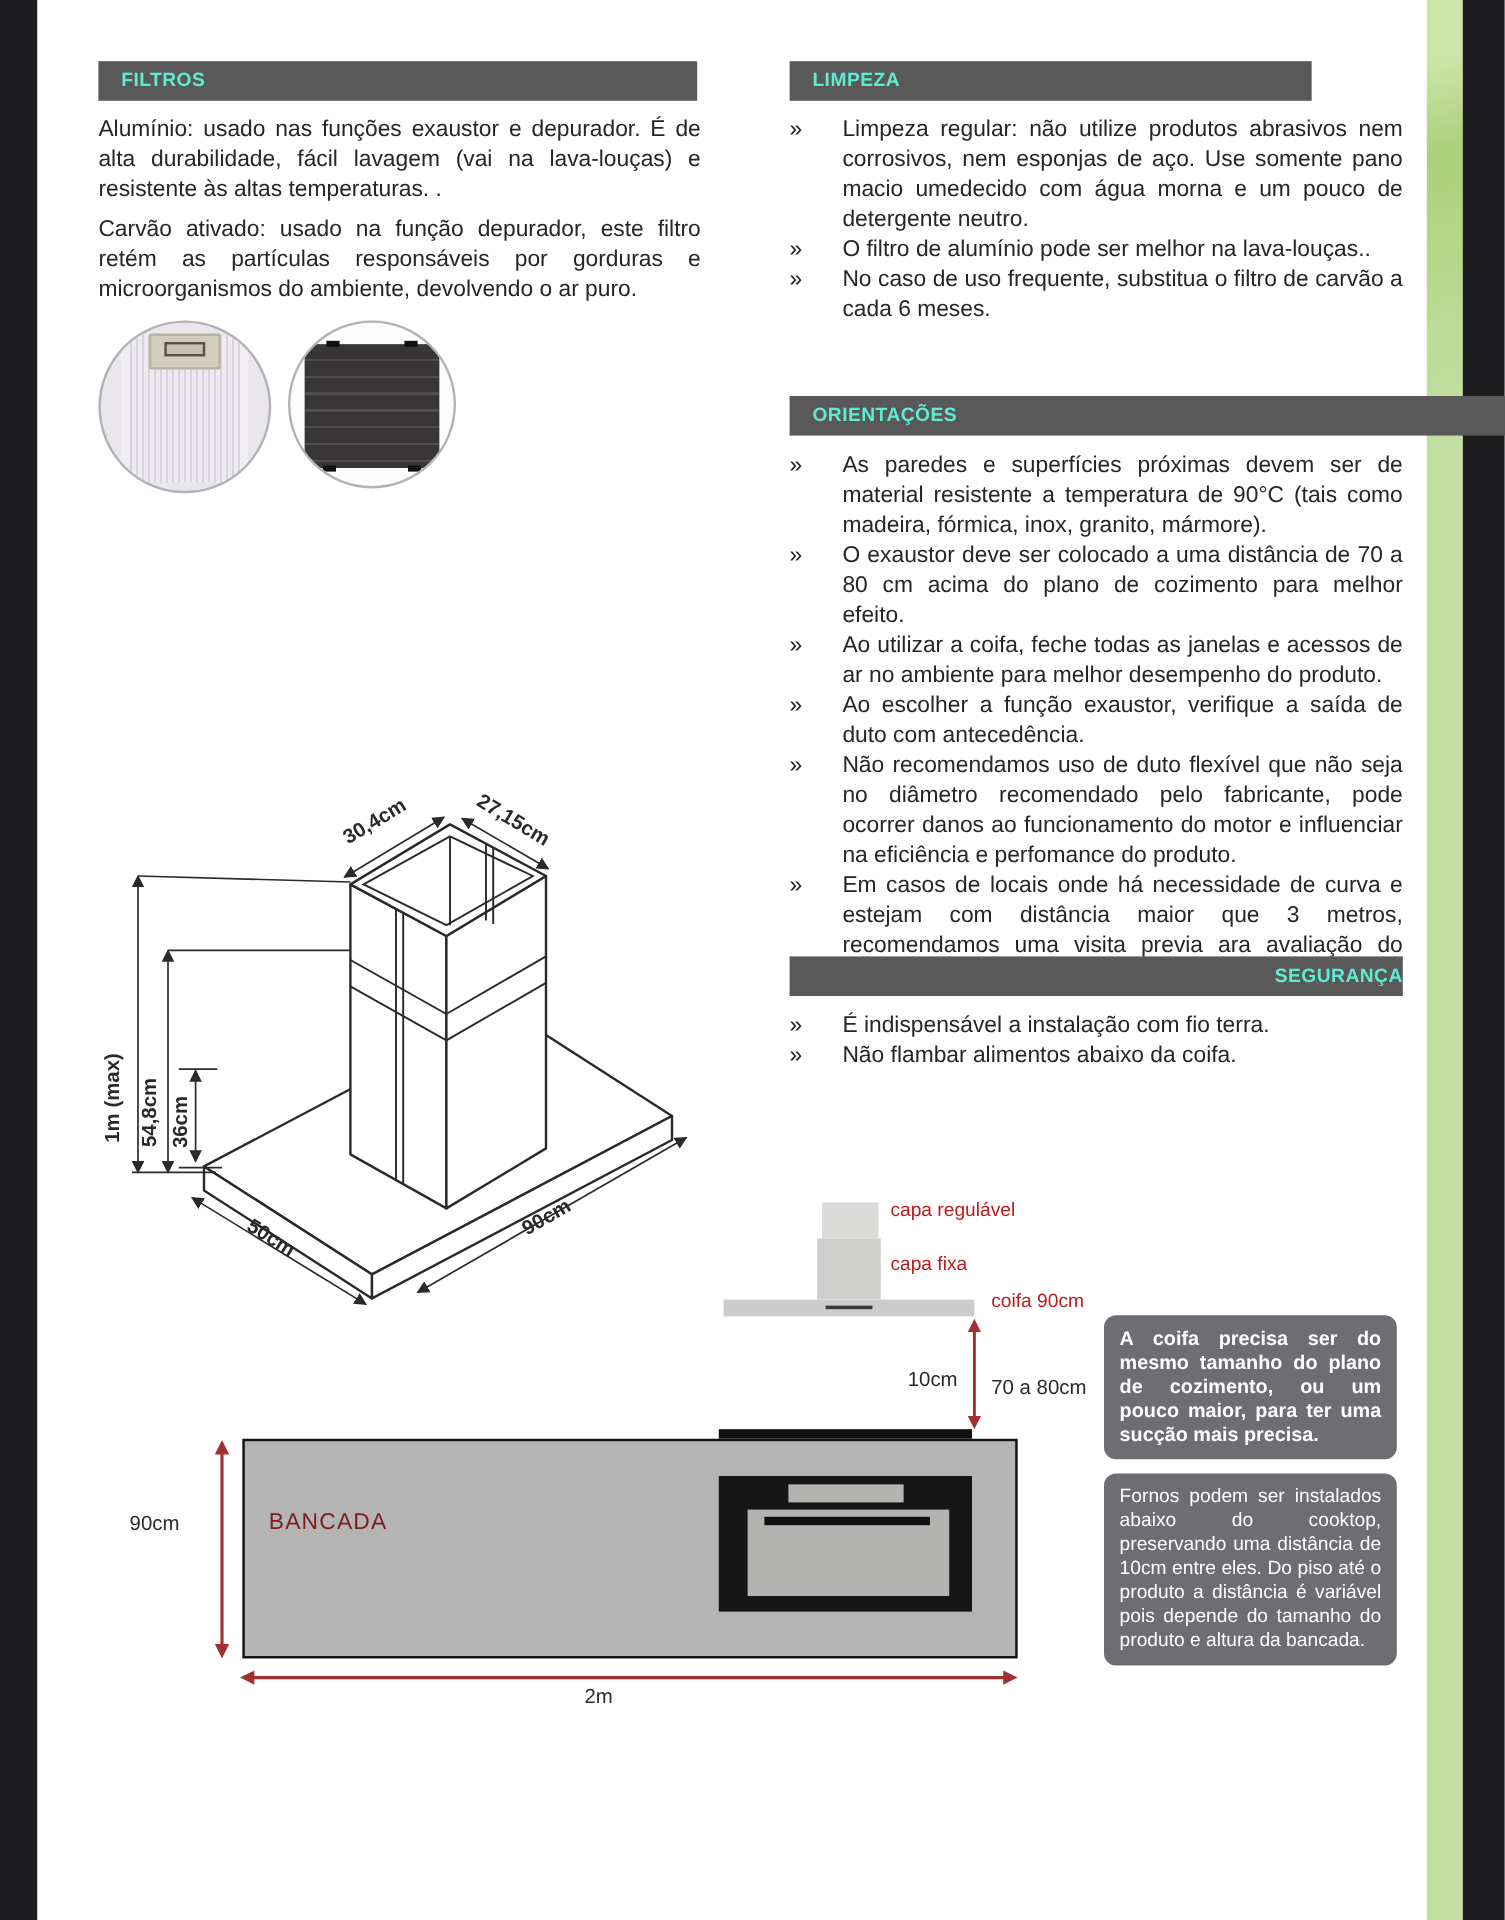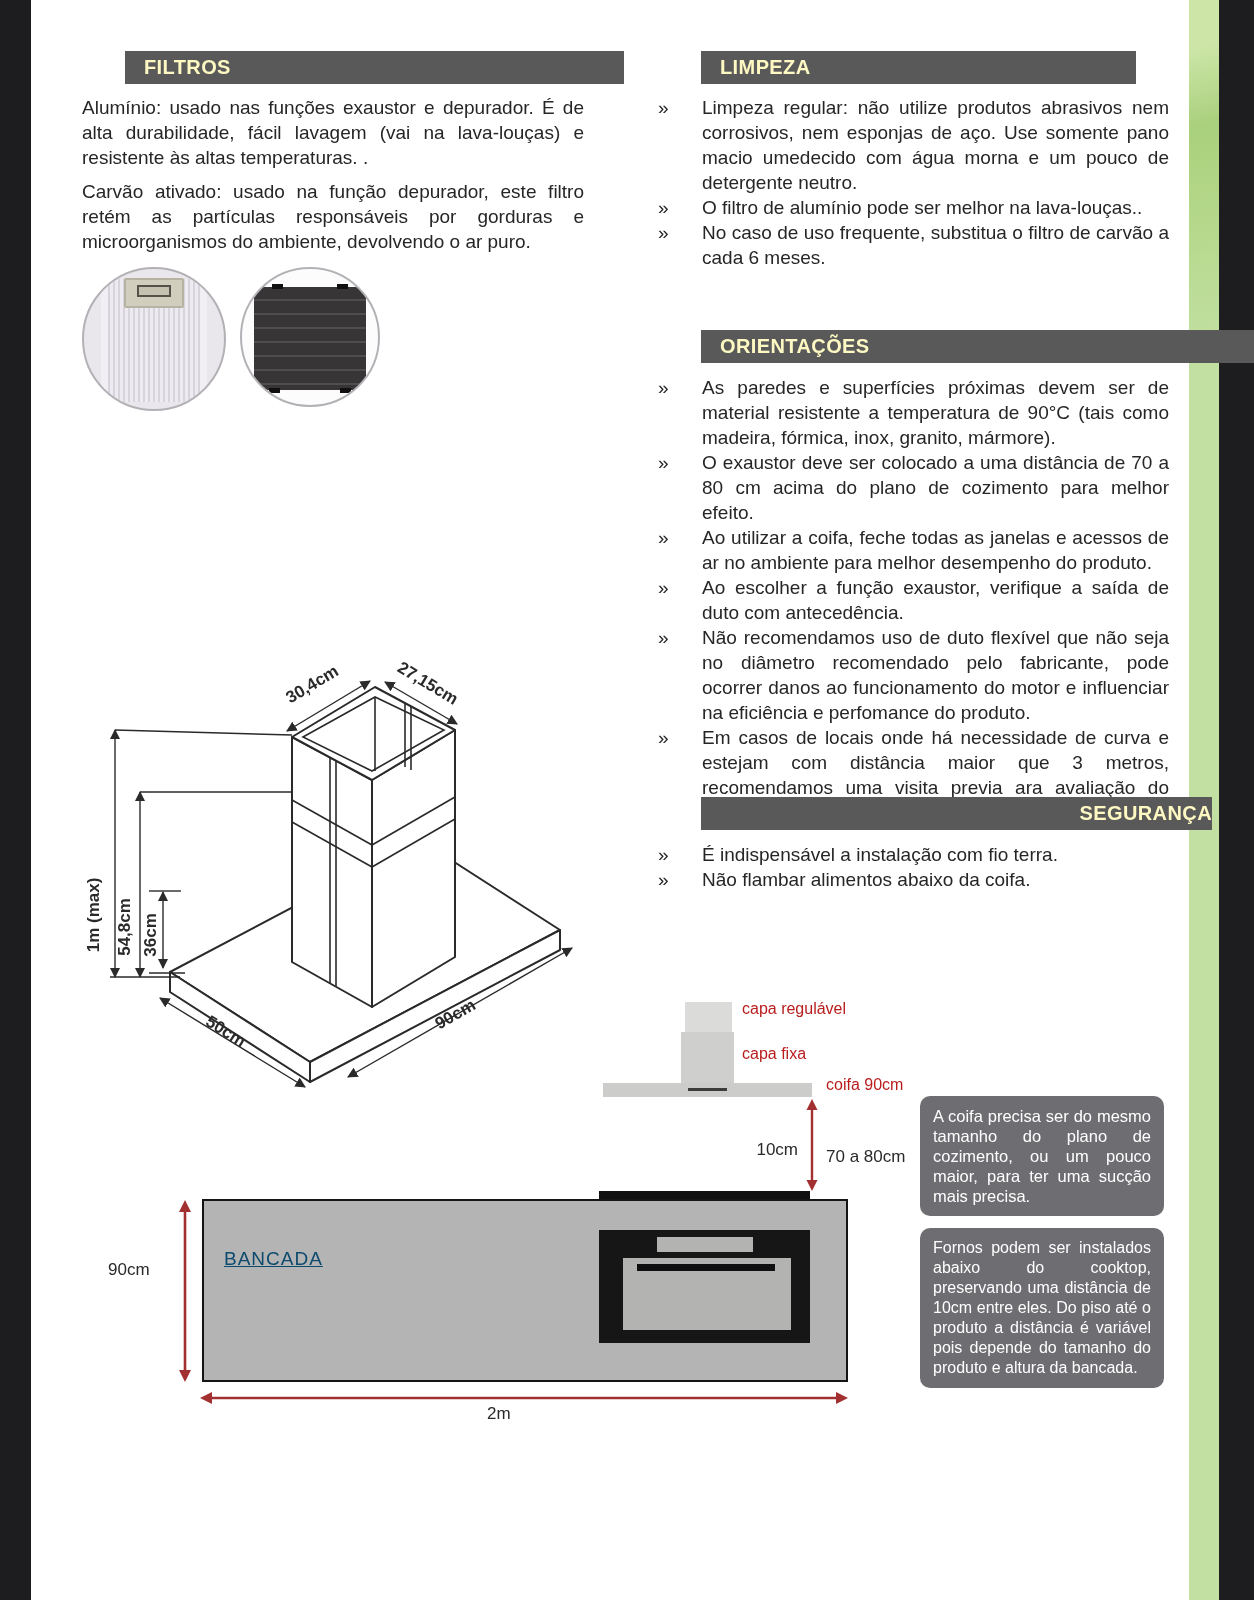--- a/index.html
+++ b/index.html
@@ -5,22 +5,22 @@
   html,body{margin:0;padding:0;background:#ffffff;}
   body{width:1254px;height:1600px;position:relative;overflow:hidden;
        font-family:"Liberation Sans","DejaVu Sans",sans-serif;color:#262626;}
   .abs{position:absolute;}
   
   .strip-left{left:0;top:0;width:31px;height:1600px;background:#1d1d20;}
   .strip-green{left:1189px;top:0;width:30px;height:1600px;
      background:linear-gradient(168deg,#cde6a8 0%,#cde6a8 3%,#a9d07c 8%,#b3d788 13%,#c1e0a2 22%,#c1e0a2 100%);}
   .strip-black-right{left:1219px;top:0;width:35px;height:1600px;background:#1d1d20;}
   
-  .bar{height:33px;background:#595959;color:#fef9c3;font-weight:700;font-size:20px;
-       line-height:33px;padding-left:19px;letter-spacing:.4px;box-sizing:border-box;margin-left:43px;}
+  .bar{height:33px;background:#595959;color:#5eead4;font-weight:700;font-size:16px;
+       line-height:33px;padding-left:19px;letter-spacing:.4px;box-sizing:border-box;}
   
   .para{width:502px;font-size:19px;line-height:25px;text-align:justify;}
   .para b{font-weight:400;}
   
   .blist{width:511px;font-size:19px;line-height:25px;}
   .bitem{display:flex;}
   .bmark{width:44px;flex:0 0 44px;}
   .btext{flex:1;text-align:justify;}
   
   .circle{border-radius:50%;border:2px solid #b3b1b5;overflow:hidden;background:#e9e7eb;}
@@ -34,21 +34,21 @@
   .carbon{position:absolute;left:9%;top:13%;right:9%;bottom:11%;background:#353233;
           background-image:repeating-linear-gradient(180deg,#383536 0 12px,#504d4e 12px 14px);}
   .foot{position:absolute;width:11px;height:5px;background:#101010;}
   
   .gray-shape{background:#d0d0ce;}
   .lbl{font-size:16px;color:#b91c1c;white-space:nowrap;}
   .dimlbl{font-size:17px;color:#2a2a2a;white-space:nowrap;}
   .bancada{background:#b4b4b4;border:2px solid #141414;box-sizing:border-box;}
   .callout{width:244px;background:#6e6e72;border-radius:10px;color:#fff;
            padding:10px 13px;box-sizing:border-box;font-size:16px;line-height:20px;text-align:justify;}
-  .callout.bold{font-weight:400;font-size:16.5px;}
+  .callout.bold{font-weight:700;font-size:16.5px;}
   svg text{font:700 17px "Liberation Sans","DejaVu Sans",sans-serif;fill:#2a2a2a;}
 </style>
 </head>
 <body>
 
 <div class="abs strip-left"></div>
 <div class="abs strip-green"></div>
 <div class="abs strip-black-right"></div>
 
 <div class="abs bar" style="left:82px;top:51px;width:499px;">
@@ -217,21 +217,21 @@
 <div class="abs dimlbl" style="left:826px;top:1130px;margin-top:17px;">70 a 80cm</div>
 
 <svg class="abs" style="left:804px;top:1200px;" width="18" height="34">
   <line x1="9" y1="8" x2="9" y2="26" stroke="#a33030" stroke-width="2.4"></line>
   <polygon points="9,0 3.5,11 14.5,11" fill="#a33030"></polygon>
   <polygon points="9,34 3.5,23 14.5,23" fill="#a33030"></polygon>
 </svg>
 
 <div class="abs" style="left:599px;top:1191px;width:211px;height:8px;background:#101010;"></div>
 <div class="abs bancada" style="left:202px;top:1199px;width:646px;height:183px;">
-  <div class="abs" style="left:20px;top:47px;font-size:19px;letter-spacing:1px;color:#0c4a6e;text-decoration:underline;">BANCADA</div>
+  <div class="abs" style="left:20px;top:57px;font-size:19px;letter-spacing:1px;color:#7f1d1d;">BANCADA</div>
 </div>
 <div class="abs dimlbl" style="left:740px;top:1140px;width:58px;text-align:right;">10cm</div>
 
 <div class="abs" style="left:599px;top:1230px;width:211px;height:113px;background:#161616;">
   <div class="abs" style="left:58px;top:7px;width:96px;height:15px;background:#b3b3b1;"></div>
   <div class="abs" style="left:24px;top:28px;width:168px;height:72px;background:#b3b3b1;">
     <div class="abs" style="left:14px;top:6px;width:138px;height:7px;background:#101010;"></div>
   </div>
 </div>
 

